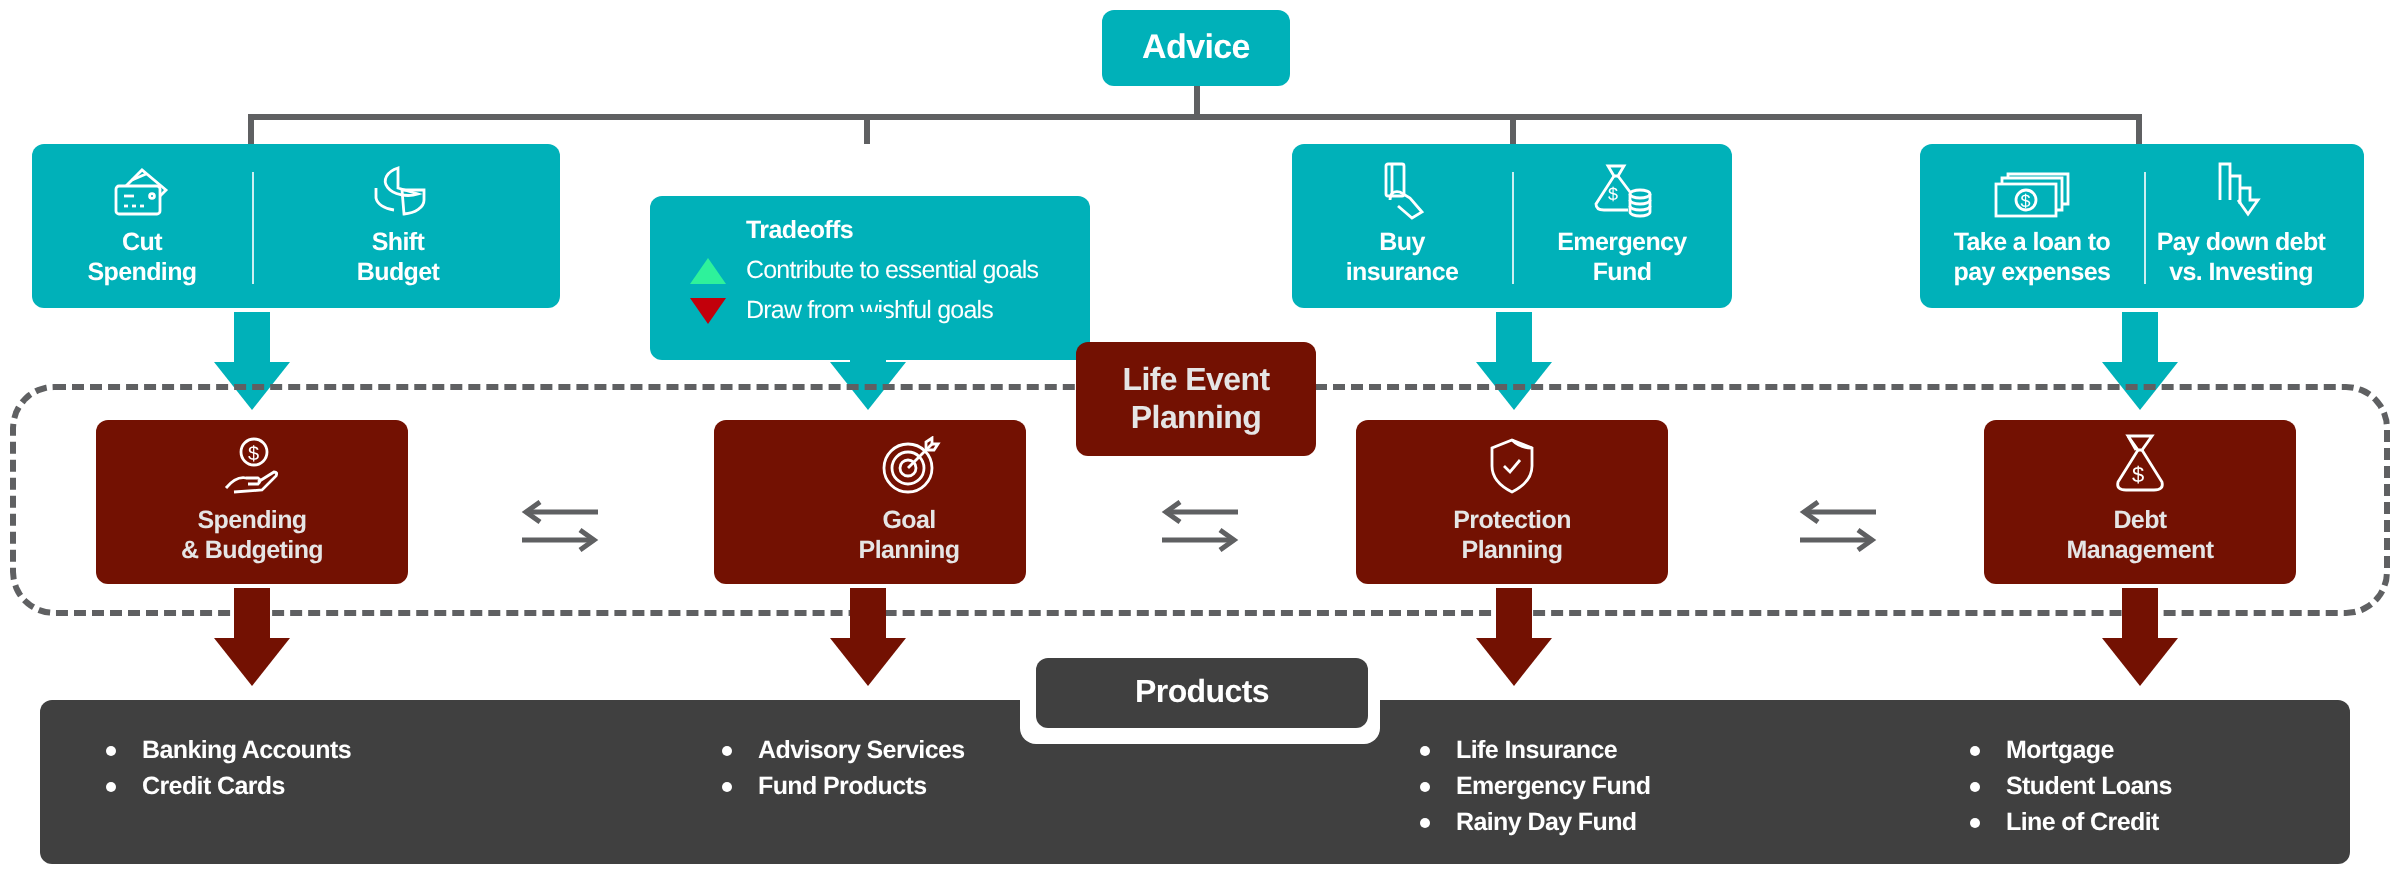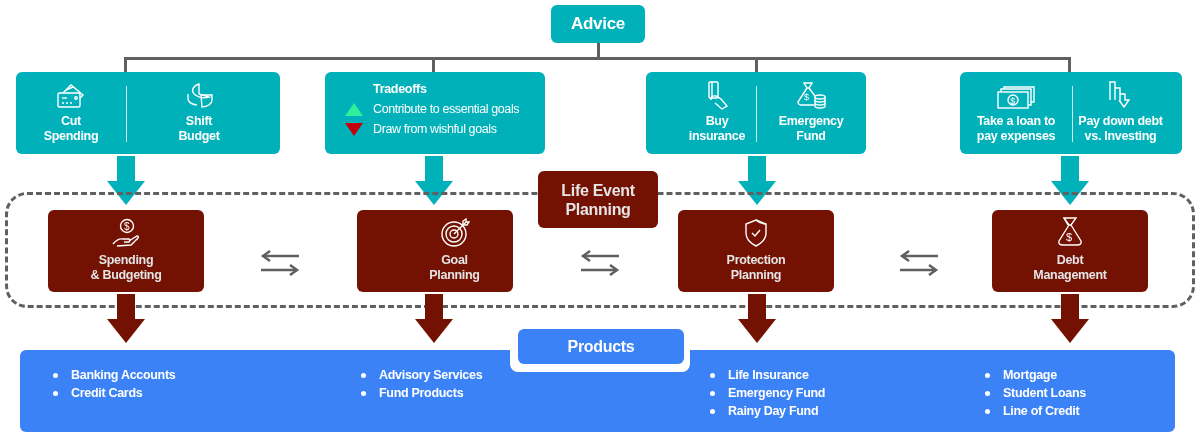--- a/index.html
+++ b/index.html
@@ -1,21 +1,21 @@
 <!DOCTYPE html>
 <html><head>
 <meta charset="utf-8">
 <style>
   * { box-sizing: border-box; margin: 0; padding: 0; }
   html, body { width: 1200px; height: 436px; background: #ffffff; overflow: hidden; }
   body { position: relative; font-family: "Liberation Sans", sans-serif; font-stretch: condensed; }
   .abs { position: absolute; }
   .teal { background: #00b1b9; color: #fff; }
   .maroon { background: #731102; color: #e5e5e5; }
-  .dark { background: #3b82f6; color: #fff; }
+  .dark { background: #404040; color: #fff; }
 
   
   #advice { left: 551px; top: 5px; width: 94px; height: 38px; border-radius: 6px; display:flex; align-items:center; justify-content:center; font-size: 17px; font-weight: bold; letter-spacing: -0.3px; }
 
   
   .line { background: #5f6062; }
 
   
   .card { border-radius: 6px; top: 72px; height: 82px; }
   .card .half { position: absolute; top: 0; height: 100%; display:flex; flex-direction: column; align-items: center; justify-content: flex-end; padding-bottom: 10px; }
@@ -90,34 +90,34 @@
       <path d="M5 14 L5 19 A11 7 0 0 0 14 25"></path>
       <path d="M18 15 L29 15 L29 20 A11 7 0 0 1 19 27 Z"></path>
     </svg>
     <div class="label">
       <div>Shift</div>
       <div>Budget</div>
     </div>
   </div>
 </div>
 
-<div class="abs card teal" style="left:325px; width:220px; padding: 10px 0 0 20px;">
+<div class="abs card teal" style="left:325px; width:220px; padding: 10px 0 0 20px; margin-top: 26px;">
   <div id="tradeoffs-title" style="margin-left:28px;">Tradeoffs</div>
   <div class="tradeoff-row">
     <span class="tri-up"></span>
     <span>Contribute to essential goals</span>
   </div>
   <div class="tradeoff-row">
     <span class="tri-down"></span>
     <span>Draw from wishful goals</span>
   </div>
 </div>
 
 <div class="abs card teal" style="left:646px; width:220px;">
-  <div class="half" style="left:16px; width:110px;">
+  <div class="half" style="left:0; width:110px;">
     <svg width="30" height="30" viewBox="0 0 30 30" fill="none" stroke="#fff" stroke-width="1.4">
       <rect x="7" y="2" width="9" height="16" rx="1"></rect>
       <line x1="10" y1="2" x2="10" y2="18"></line>
       <path d="M9 20 Q9 15 14 16 L19 19 L25 26 L20 29 L13 23"></path>
     </svg>
     <div class="label">
       <div>Buy</div>
       <div>insurance</div>
     </div>
   </div>

